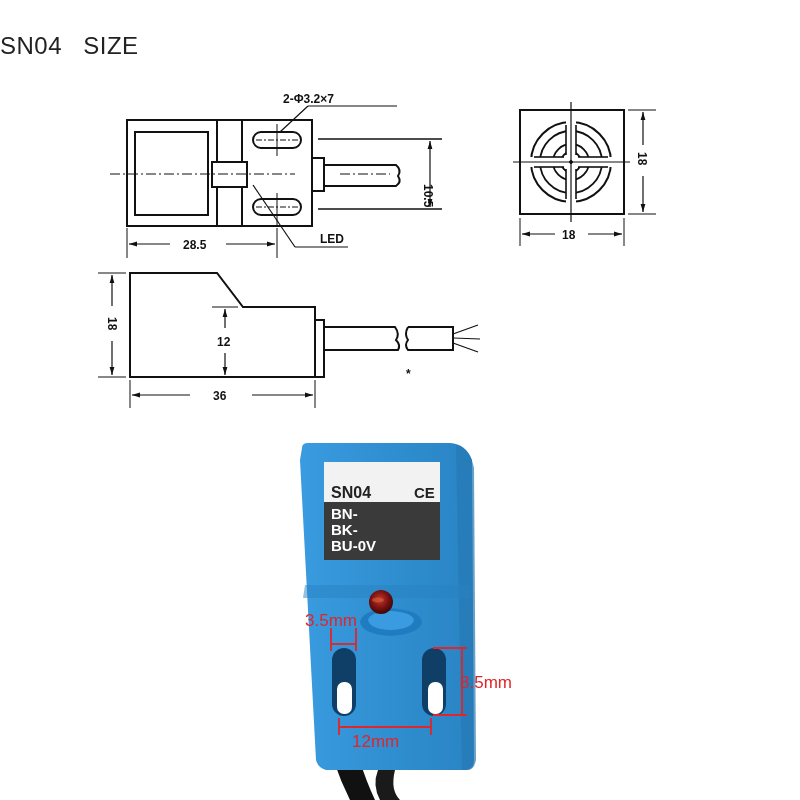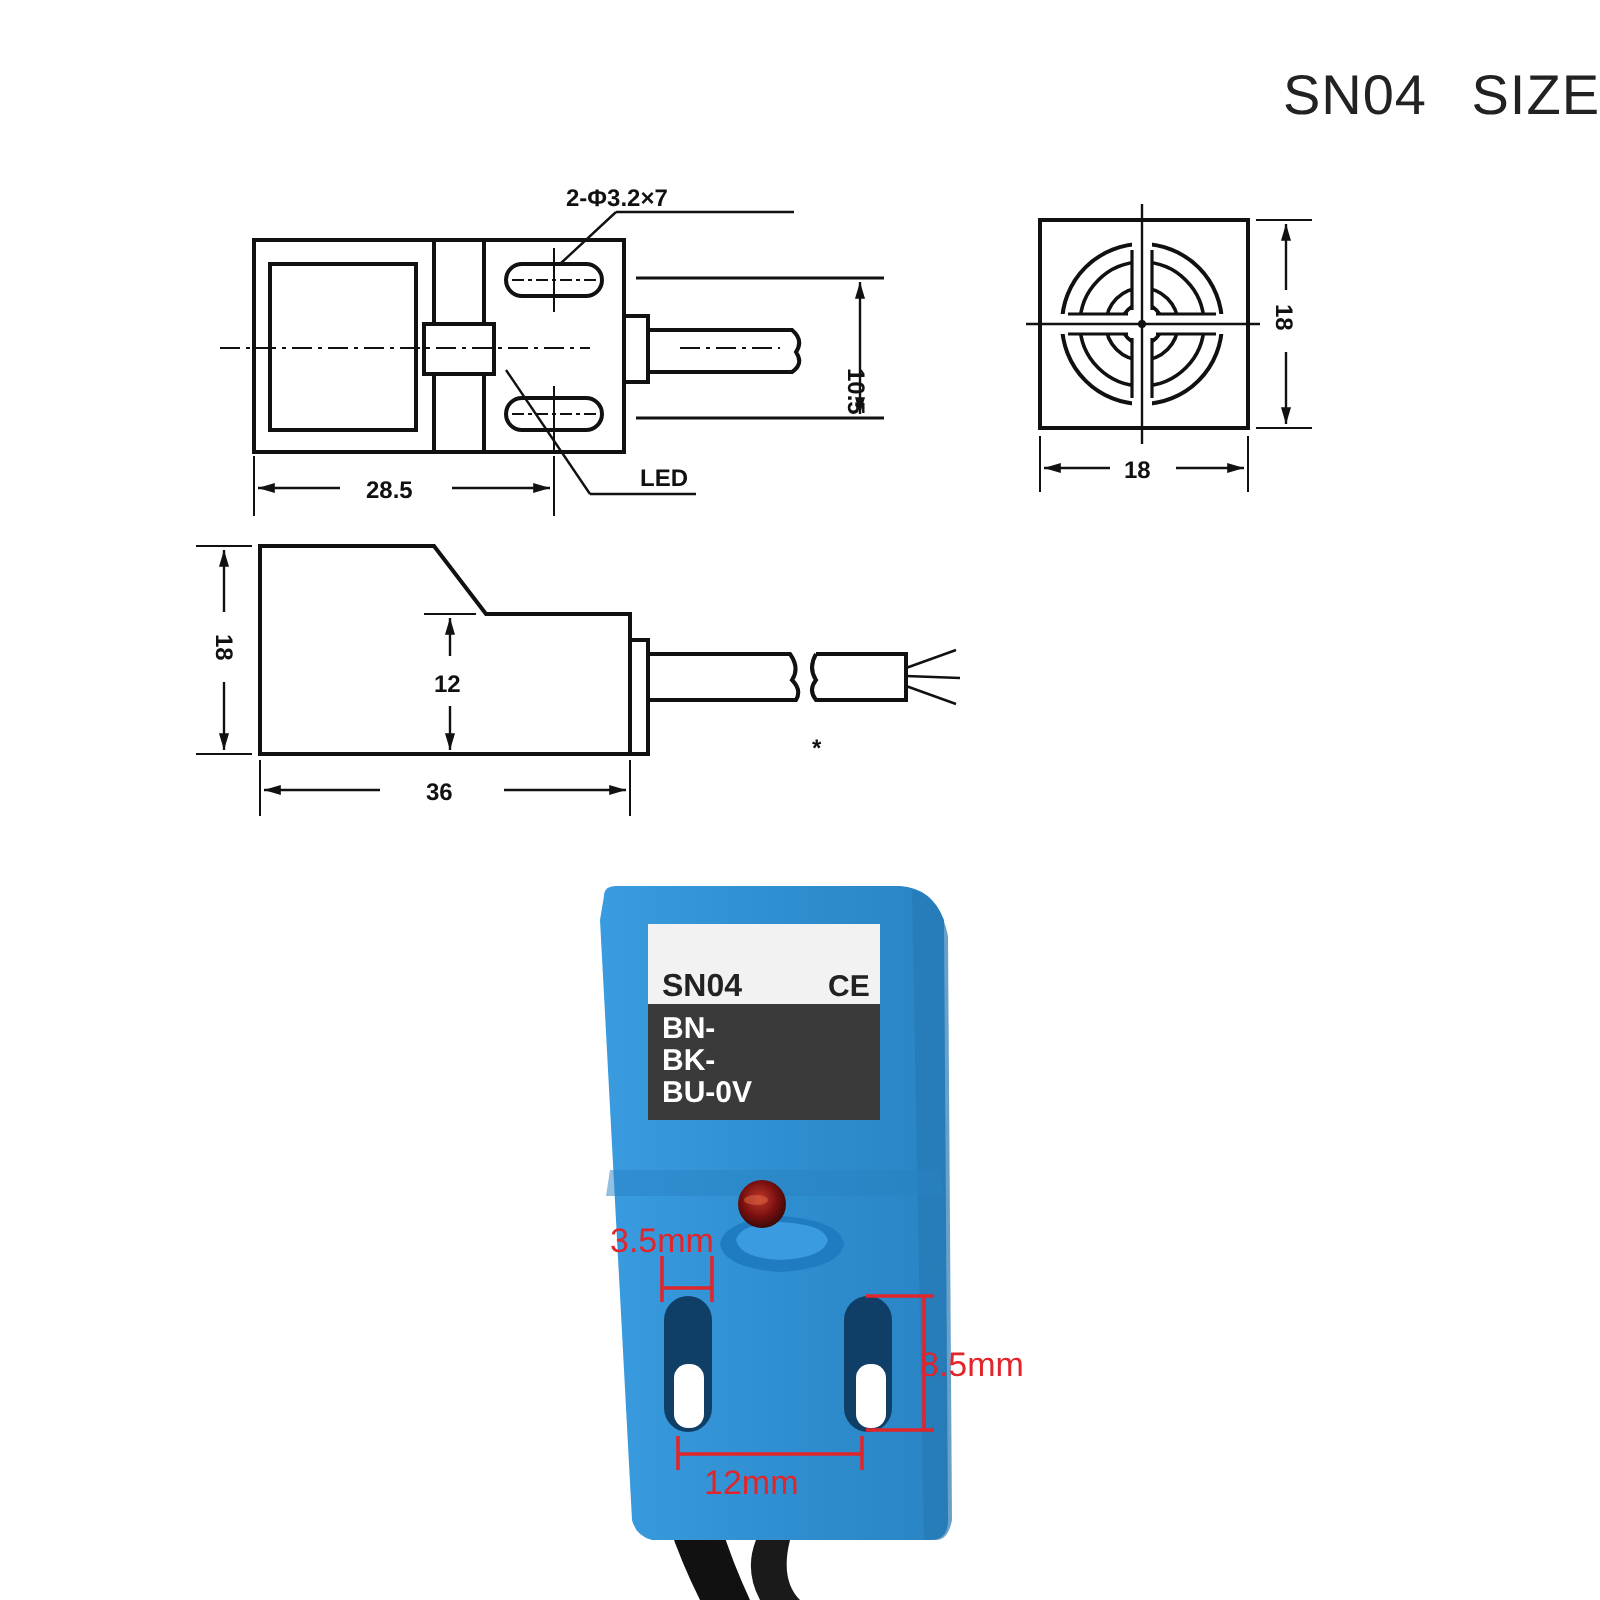--- a/index.html
+++ b/index.html
@@ -1,17 +1,17 @@
 <!DOCTYPE html>
 <html><head>
 <meta charset="utf-8">
 <style>
   html, body { margin: 0; padding: 0; background: #ffffff; }
   body { width: 800px; height: 800px; position: relative; overflow: hidden; font-family: "Liberation Sans", sans-serif; }
-  .title { position: absolute; top: 32px; left: 0; width: 800px; text-align: right; font-size: 28px; color: #222; letter-spacing: 0.5px; word-spacing: 14px; }
+  .title { position: absolute; top: 32px; left: 0; width: 800px; text-align: left; font-size: 24px; color: #222; letter-spacing: 0.5px; word-spacing: 14px; }
   svg { position: absolute; left: 0; top: 0; }
   .dim { font-family: "Liberation Sans", sans-serif; font-weight: bold; font-size: 12px; fill: #111; }
   .red { font-family: "Liberation Sans", sans-serif; font-size: 17px; fill: #e0252b; }
   .lbl { font-family: "Liberation Sans", sans-serif; font-weight: bold; fill: #222; }
   .lbl-w { font-family: "Liberation Sans", sans-serif; font-weight: bold; fill: #ffffff; }
 </style>
 </head>
 <body>
 
 <div class="title">SN04   SIZE</div>

